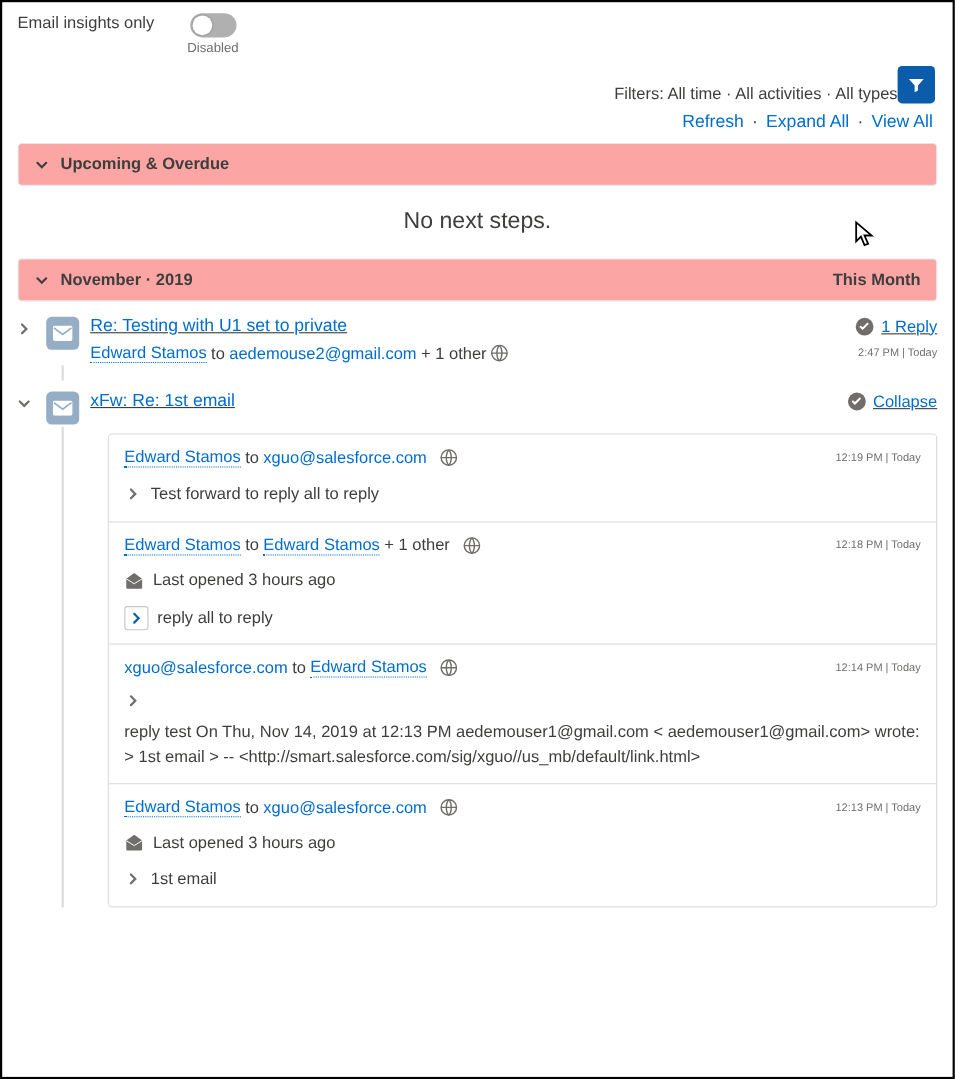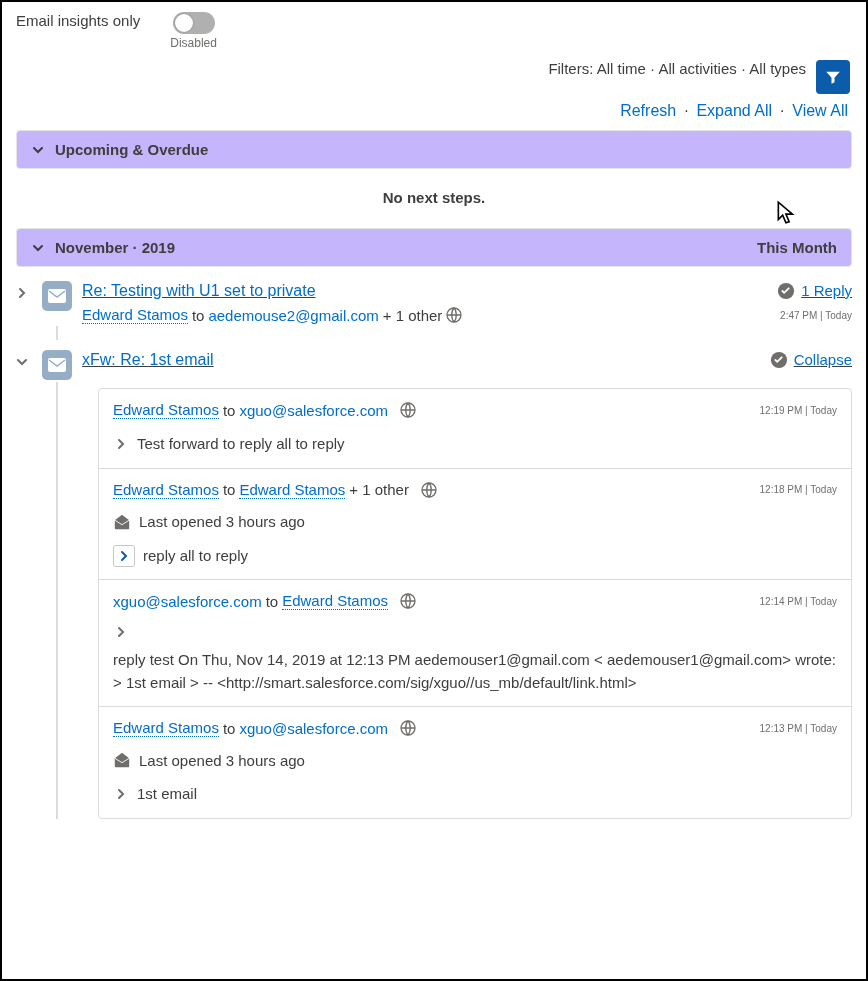--- a/index.html
+++ b/index.html
@@ -3,30 +3,30 @@
 <meta charset="utf-8">
 <style>
   * { box-sizing: border-box; margin: 0; padding: 0; font-family: -apple-system, BlinkMacSystemFont, "Segoe UI", Arial, sans-serif; }
   body { background: #fff; color: #3e3e3c; width: 868px; height: 981px; border: 2px solid #000; padding: 8px 14px; font-size: 15px; }
   .top-row { display: flex; align-items: flex-start; gap: 10px; padding: 2px 0 6px 0; }
   .toggle-label { font-size: 15px; color: #3e3e3c; }
   .toggle-wrap { display: flex; flex-direction: column; align-items: center; margin-left: 20px; }
   .toggle { width: 42px; height: 22px; background: #b0b0b0; border-radius: 11px; position: relative; cursor: pointer; }
   .toggle .knob { width: 18px; height: 18px; background: #fff; border-radius: 50%; position: absolute; top: 2px; left: 2px; box-shadow: 0 0 2px rgba(0,0,0,0.3); }
   .toggle-state { font-size: 12px; color: #706e6b; margin-top: 2px; }
-  .filters-row { text-align: right; padding: 4px 2px 2px 0; display: flex; justify-content: flex-end; align-items: flex-start; gap: 10px; }
+  .filters-row { text-align: right; padding: 4px 2px 2px 0; display: flex; justify-content: flex-end; align-items: flex-end; }
   .filters-text { font-size: 15px; color: #3e3e3c; }
   .filter-btn { width: 34px; height: 34px; background: #0b5cab; border-radius: 4px; display: flex; align-items: center; justify-content: center; cursor: pointer; }
   .actions-row { text-align: right; padding: 6px 4px 10px 0; font-size: 16px; }
   .actions-row a { color: #006dcc; text-decoration: none; cursor: pointer; }
   .dot-sep { color: #3e3e3c; margin: 0 3px; }
-  .section-bar { background: #c4b5fd; border: 1px solid #e5e5e5; border-radius: 4px; padding: 10px 14px; display: flex; align-items: center; gap: 10px; font-weight: 700; color: #3e3e3c; margin-bottom: 4px; }
+  .section-bar { background: #fca5a5; border: 1px solid #e5e5e5; border-radius: 4px; padding: 10px 14px; display: flex; align-items: center; gap: 10px; font-weight: 700; color: #3e3e3c; margin-bottom: 4px; }
   .section-bar .right { margin-left: auto; font-weight: 700; }
   .chevron { width: 14px; height: 14px; display: inline-flex; align-items: center; justify-content: center; }
-  .empty-block { text-align: center; padding: 16px 0 22px 0; font-size: 15px; color: #3e3e3c; font-weight: bold; }
+  .empty-block { text-align: center; padding: 16px 0 22px 0; font-size: 21px; color: #3e3e3c; }
   .timeline { position: relative; }
   .item { display: flex; align-items: flex-start; padding: 10px 0 2px 0; gap: 10px; }
   .item-expander { width: 16px; padding-top: 4px; color: #706e6b; cursor: pointer; }
   .email-icon-box { width: 30px; height: 30px; background: #95aec5; border-radius: 5px; display: flex; align-items: center; justify-content: center; flex-shrink: 0; }
   .item-content { flex: 1; min-width: 0; }
   .item-header { display: flex; align-items: center; text-decoration: underline; }
   .subject-link { color: #006dcc; font-size: 16px; text-decoration: none; cursor: pointer; }
   .item-header .hdr-right { margin-left: auto; display: flex; align-items: center; gap: 6px; }
   .reply-badge svg { vertical-align: middle; }
   .reply-link { color: #006dcc; cursor: pointer; }

